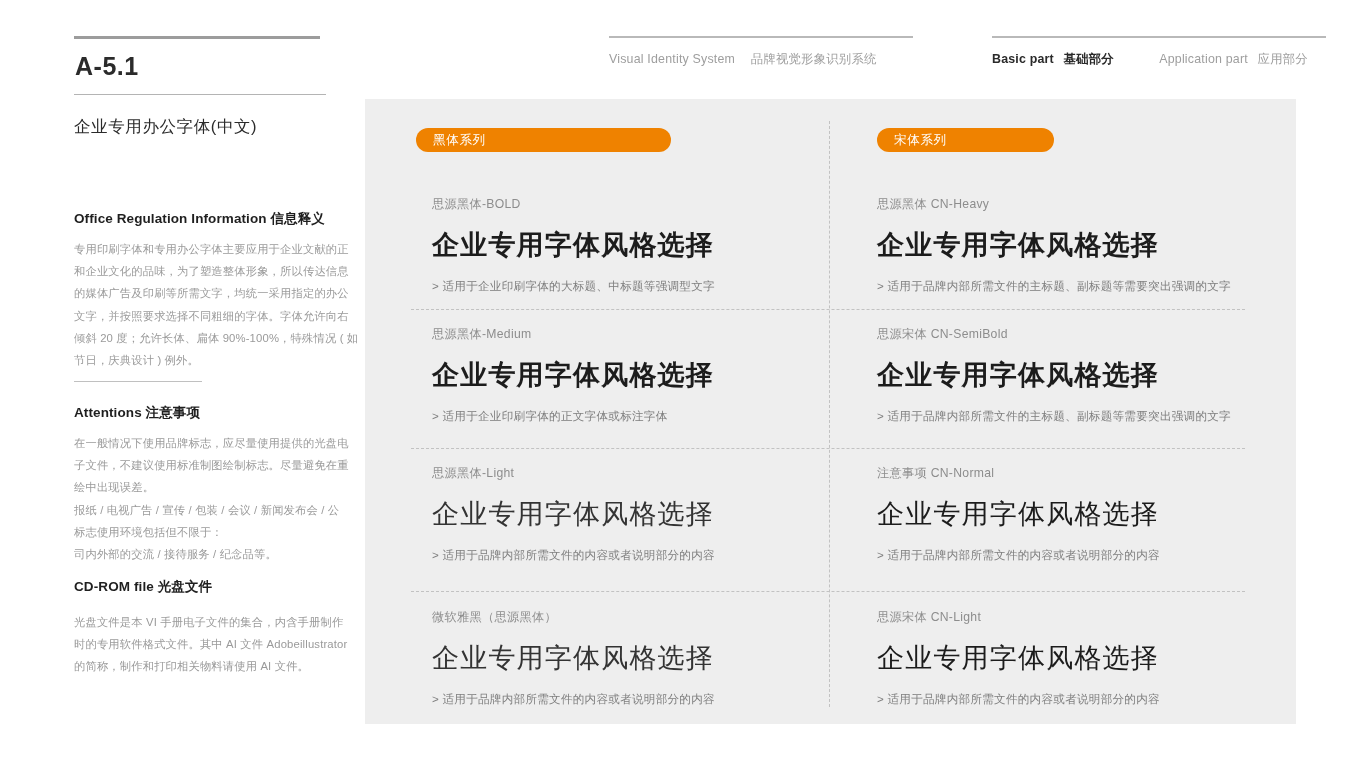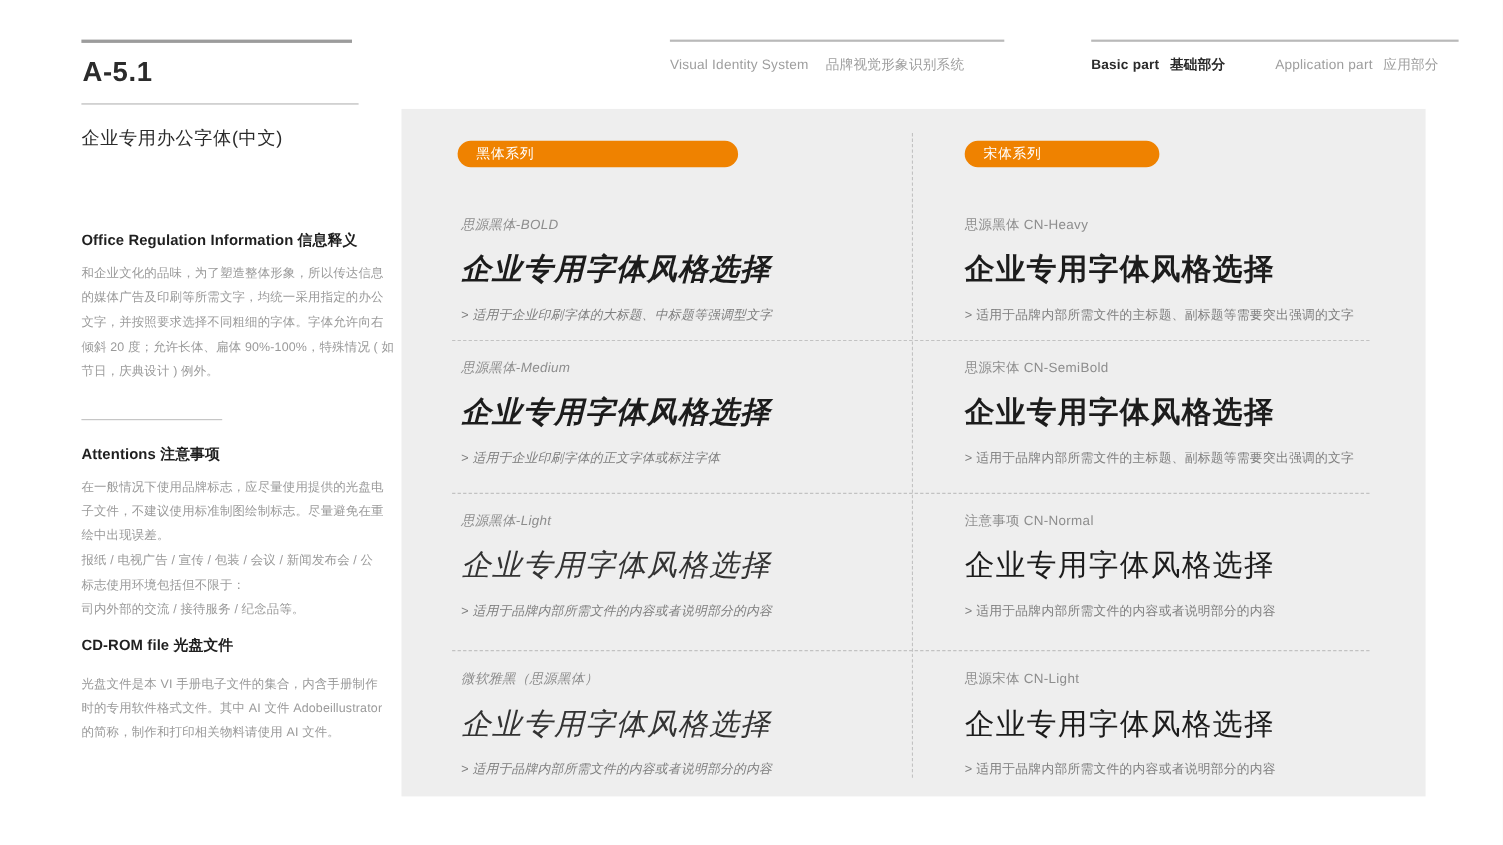--- a/index.html
+++ b/index.html
@@ -181,21 +181,21 @@
 
   
   .s-sans  { font-family: "Liberation Sans", "DejaVu Sans", sans-serif; }
   .s-serif { font-family: "Liberation Serif", "DejaVu Serif", serif; }
   .w-bold    { font-weight: 700; }
   .w-medium  { font-weight: 600; }
   .w-normal  { font-weight: 400; }
   .w-light   { font-weight: 400; color: #333333; }
 
   
-  .col-l { left: 54px; font-style: italic; }
+  .col-l { left: 67px; }
   .col-r { left: 512px; }
   .row-1 { top: 98px; }
   .row-2 { top: 228px; }
   .row-3 { top: 367px; }
   .row-4 { top: 511px; }
 </style>
 </head>
 <body>
 
 <div class="sidebar">
@@ -204,20 +204,21 @@
   <div class="rule-mid"></div>
   <div class="sidebar-title">企业专用办公字体(中文)</div>
 </div>
 
 <div class="sec sec-info">
   <div class="sec-heading">
     <span>Office Regulation Information</span>
     <span class="cn">信息释义</span>
   </div>
   <div class="sec-body">
+    <span class="line">专用印刷字体和专用办公字体主要应用于企业文献的正</span>
     <span class="line">和企业文化的品味，为了塑造整体形象，所以传达信息</span>
     <span class="line">的媒体广告及印刷等所需文字，均统一采用指定的办公</span>
     <span class="line">文字，并按照要求选择不同粗细的字体。字体允许向右</span>
     <span class="line">倾斜 20 度；允许长体、扁体 90%-100%，特殊情况 ( 如</span>
     <span class="line">节日，庆典设计 ) 例外。</span>
   </div>
 </div>
 
 <div class="rule-short"></div>
 

